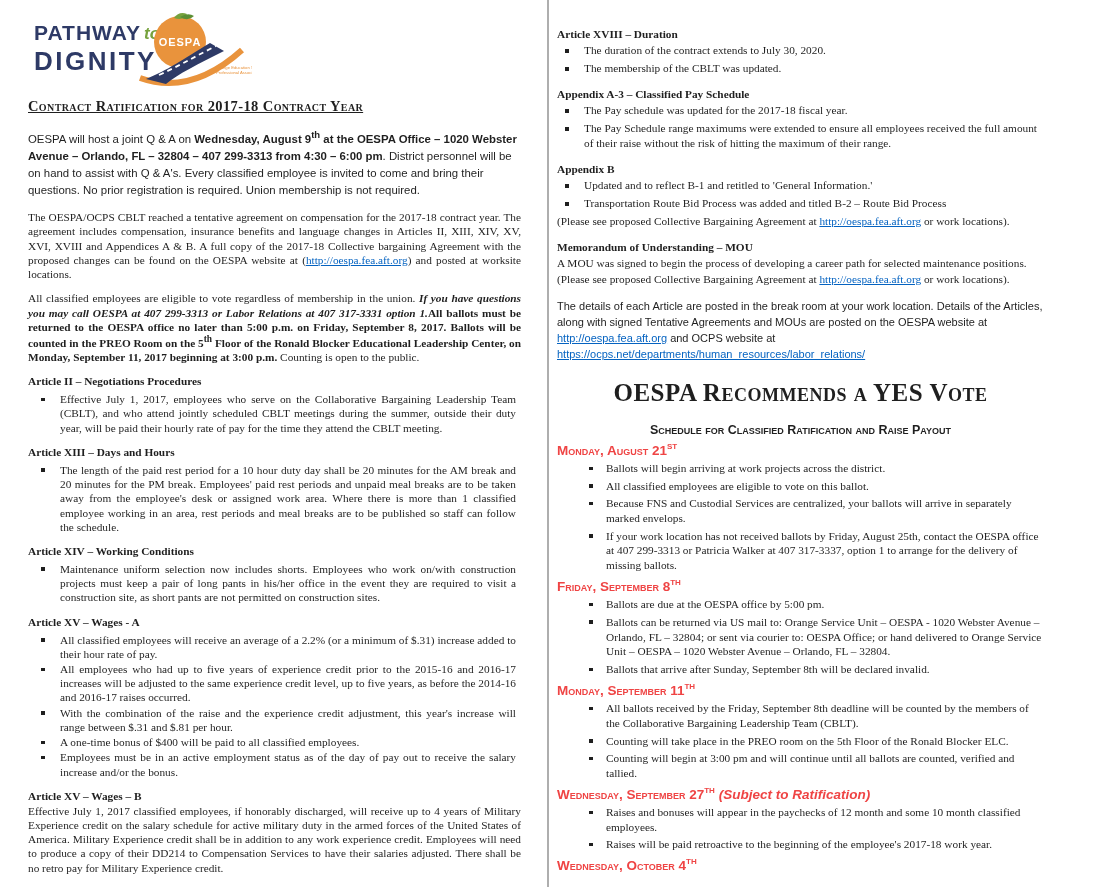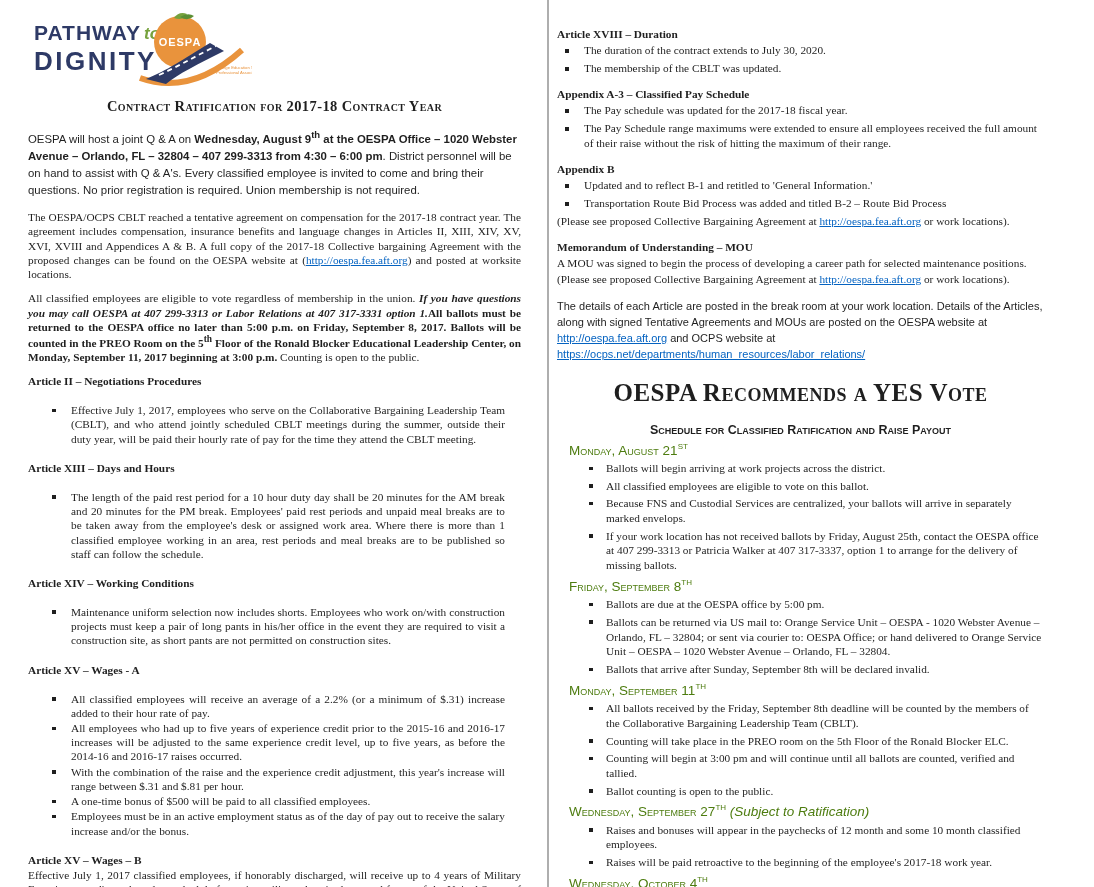--- a/index.html
+++ b/index.html
@@ -11,46 +11,46 @@
   .col-left{position:absolute;left:0;top:0;width:547px;height:887px;box-sizing:border-box;
     padding:12px 26px 0 28px;overflow:hidden;}
   .col-right{position:absolute;left:525px;top:0;width:545px;height:887px;box-sizing:border-box;
     padding:28px 26px 0 32px;overflow:hidden;}
 
   
   .logo-wrap{height:78px;}
   svg text{font-family:"Liberation Sans",sans-serif;}
 
   
-  .title{text-align:center;font-variant:small-caps;font-weight:bold;font-size:14.5px;
-    letter-spacing:.4px;margin:8px 0 13px;}
+  .title{font-variant:small-caps;font-weight:bold;font-size:14.5px;
+    letter-spacing:.4px;margin:8px 0 13px;text-decoration:underline;}
   p.body{margin:0 0 10px;text-align:justify;line-height:1.26;font-size:11.3px;}
   p.sans{font-family:"Liberation Sans",sans-serif;font-size:11.4px;line-height:1.5;
     text-align:left;margin:0 0 11px;}
   .art{margin-top:11px;}
   .art h3{font-size:11.3px;margin:0 0 2px;font-weight:bold;}
-  ul.b{list-style:none;margin:16px;padding:0;}
+  ul.b{list-style:none;margin:5px;padding:0;}
   ul.b li{position:relative;padding-left:27px;line-height:1.26;font-size:11.3px;
     text-align:justify;margin:0 0 1px;}
   ul.b li::before{content:"";position:absolute;left:8px;top:5.5px;width:3.5px;height:3.5px;background:#1f1f1f;}
 
   
   .r-sec{margin-bottom:12px;}
   .r-sec h3{font-size:11.3px;margin:0 0 3px;font-weight:bold;}
   ul.rb{list-style:none;margin:0;padding:0;}
   ul.rb li{position:relative;padding-left:27px;line-height:1.33;font-size:11.3px;margin:0 0 3px;}
   ul.rb li::before{content:"";position:absolute;left:8px;top:6px;width:3.5px;height:3.5px;background:#1f1f1f;}
   .r-note{font-size:11.3px;line-height:1.35;}
   .details{font-family:"Liberation Sans",sans-serif;font-size:11px;line-height:1.45;margin-top:2px;}
   .recommend{text-align:center;font-variant:small-caps;font-weight:600;font-size:25px;
     letter-spacing:.5px;margin:16px 0 10px;}
   .sched-title{text-align:center;font-family:"Liberation Sans",sans-serif;font-variant:small-caps;
     font-weight:bold;font-size:12.5px;margin:16px 0 4px;}
-  .day-head{font-family:"Liberation Sans",sans-serif;font-weight:normal;color:#4d7c0f;
-    font-variant:small-caps;font-size:13.5px;margin:5px 12px 4px;}
+  .day-head{font-family:"Liberation Sans",sans-serif;font-weight:bold;color:#ef4444;
+    font-variant:small-caps;font-size:13.5px;margin:5px 0 4px;}
   .day-head sup{font-size:8px;text-transform:uppercase;font-variant:normal;}
   .day-note{font-variant:normal;font-style:italic;}
   ul.sb{list-style:none;margin:0 0 2px 26px;padding:0;}
   ul.sb li{position:relative;padding-left:23px;font-size:11.3px;line-height:1.3;margin:0 0 3px;}
   ul.sb li::before{content:"";position:absolute;left:6px;top:5.5px;width:3.5px;height:3.5px;background:#1f1f1f;}
   .lnk{color:#0563c1;text-decoration:underline;cursor:pointer;}
   b i, i b{font-style:italic;margin-top:20px;}
 </style>
 </head>
 <body>
@@ -104,21 +104,21 @@
         <li>Maintenance uniform selection now includes shorts.  Employees who work on/with construction projects must keep a pair of long pants in his/her office in the event they are required to visit a construction site, as short pants are not permitted on construction sites.</li>
       </ul>
   </div>
 
   <div class="art">
     <h3>Article XV – Wages - A</h3>
     <ul class="b">
         <li>All classified employees will receive an average of a 2.2% (or a minimum of $.31) increase added to their hour rate of pay.</li>
         <li>All employees who had up to five years of experience credit prior to the 2015-16 and 2016-17 increases will be adjusted to the same experience credit level, up to five years, as before the 2014-16 and 2016-17 raises occurred.</li>
         <li>With the combination of the raise and the experience credit adjustment, this year's increase will range between $.31 and $.81 per hour.</li>
-        <li>A one-time bonus of $500 will be paid to all classified employees.</li>
+        <li>A one-time bonus of $400 will be paid to all classified employees.</li>
         <li>Employees must be in an active employment status as of the day of pay out to receive the salary increase and/or the bonus.</li>
       </ul>
   </div>
 
   <div class="art">
     <h3>Article XV – Wages – B</h3>
     <p class="body" style="margin:0">Effective July 1, 2017 classified employees, if honorably discharged, will receive up to 4 years of Military Experience credit on the salary schedule for active military duty in the armed forces of the United States of America.  Military Experience credit shall be in addition to any work experience credit.  Employees will need to produce a copy of their DD214 to Compensation Services to have their salaries adjusted.  There shall be no retro pay for Military Experience credit.</p>
   </div>
 
 </div>
@@ -180,21 +180,20 @@
         <li>Ballots that arrive after Sunday, September 8th will be declared invalid.</li>
       </ul>
   </div>
 
   <div class="day">
     <div class="day-head"><span>Monday, September 11</span><sup>th</sup><span class="day-note"></span></div>
     <ul class="sb">
         <li>All ballots received by the Friday, September 8th deadline will be counted by the members of the Collaborative Bargaining Leadership Team (CBLT).</li>
         <li>Counting will take place in the PREO room on the 5th Floor of the Ronald Blocker ELC.</li>
         <li>Counting will begin at 3:00 pm and will continue until all ballots are counted, verified and tallied.</li>
-        <li>Ballot counting is open to the public.</li>
       </ul>
   </div>
 
   <div class="day">
     <div class="day-head"><span>Wednesday, September 27</span><sup>th</sup><span class="day-note"> (Subject to Ratification)</span></div>
     <ul class="sb">
         <li>Raises and bonuses will appear in the paychecks of 12 month and some 10 month classified employees.</li>
         <li>Raises will be paid retroactive to the beginning of the employee's 2017-18 work year.</li>
       </ul>
   </div>

